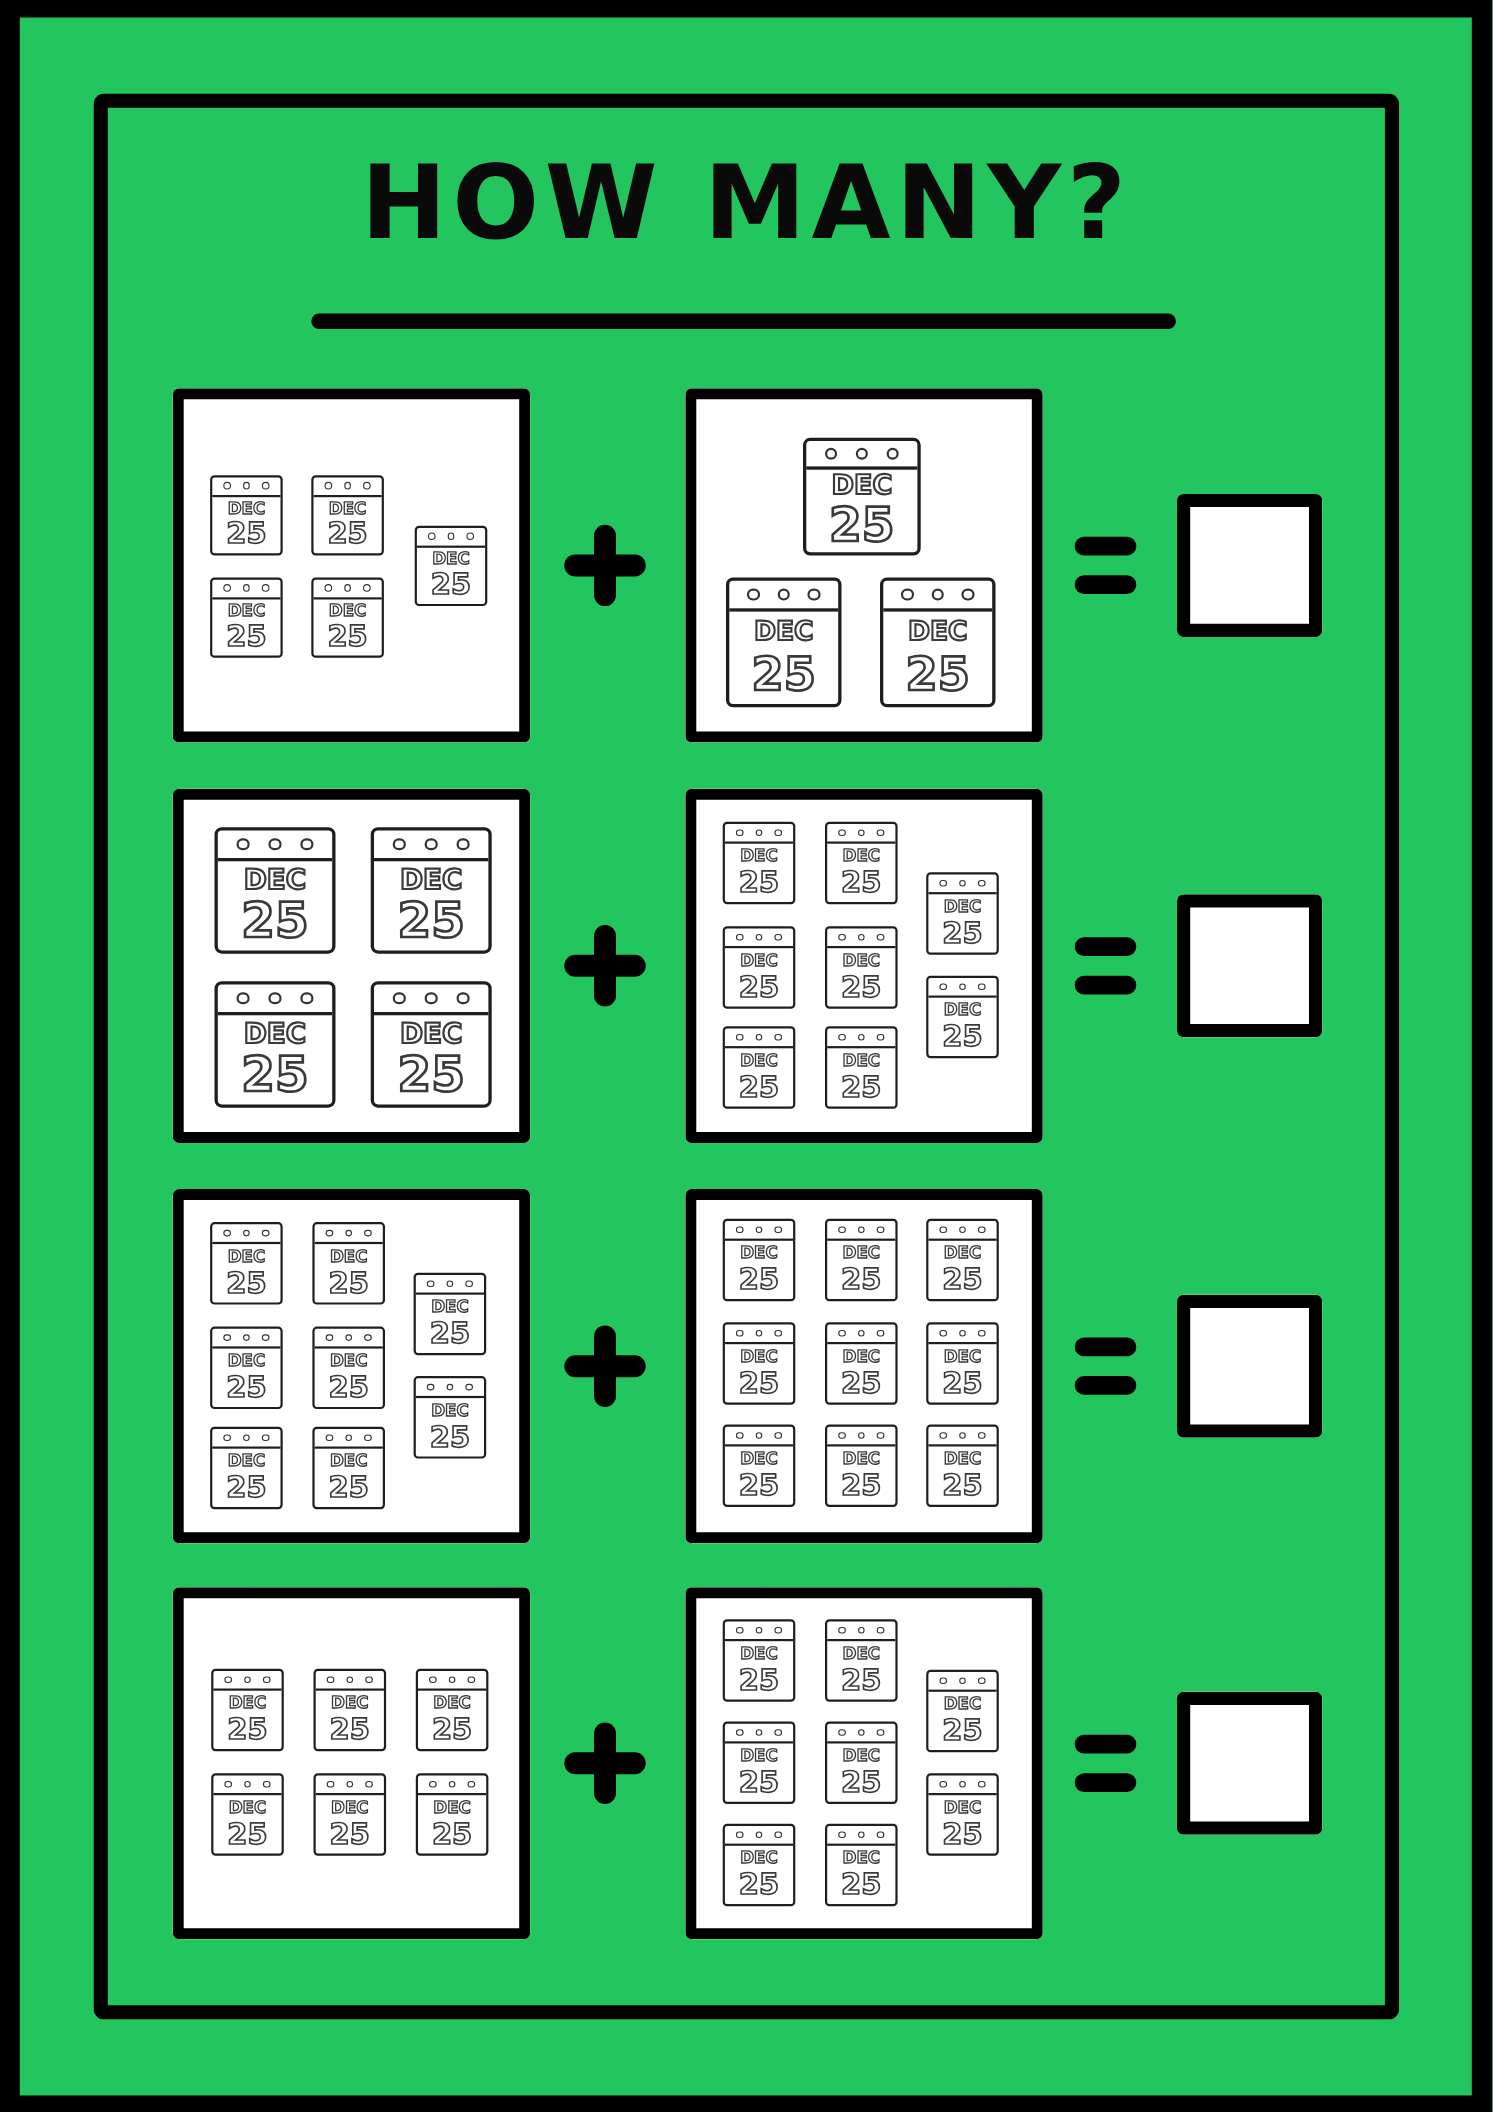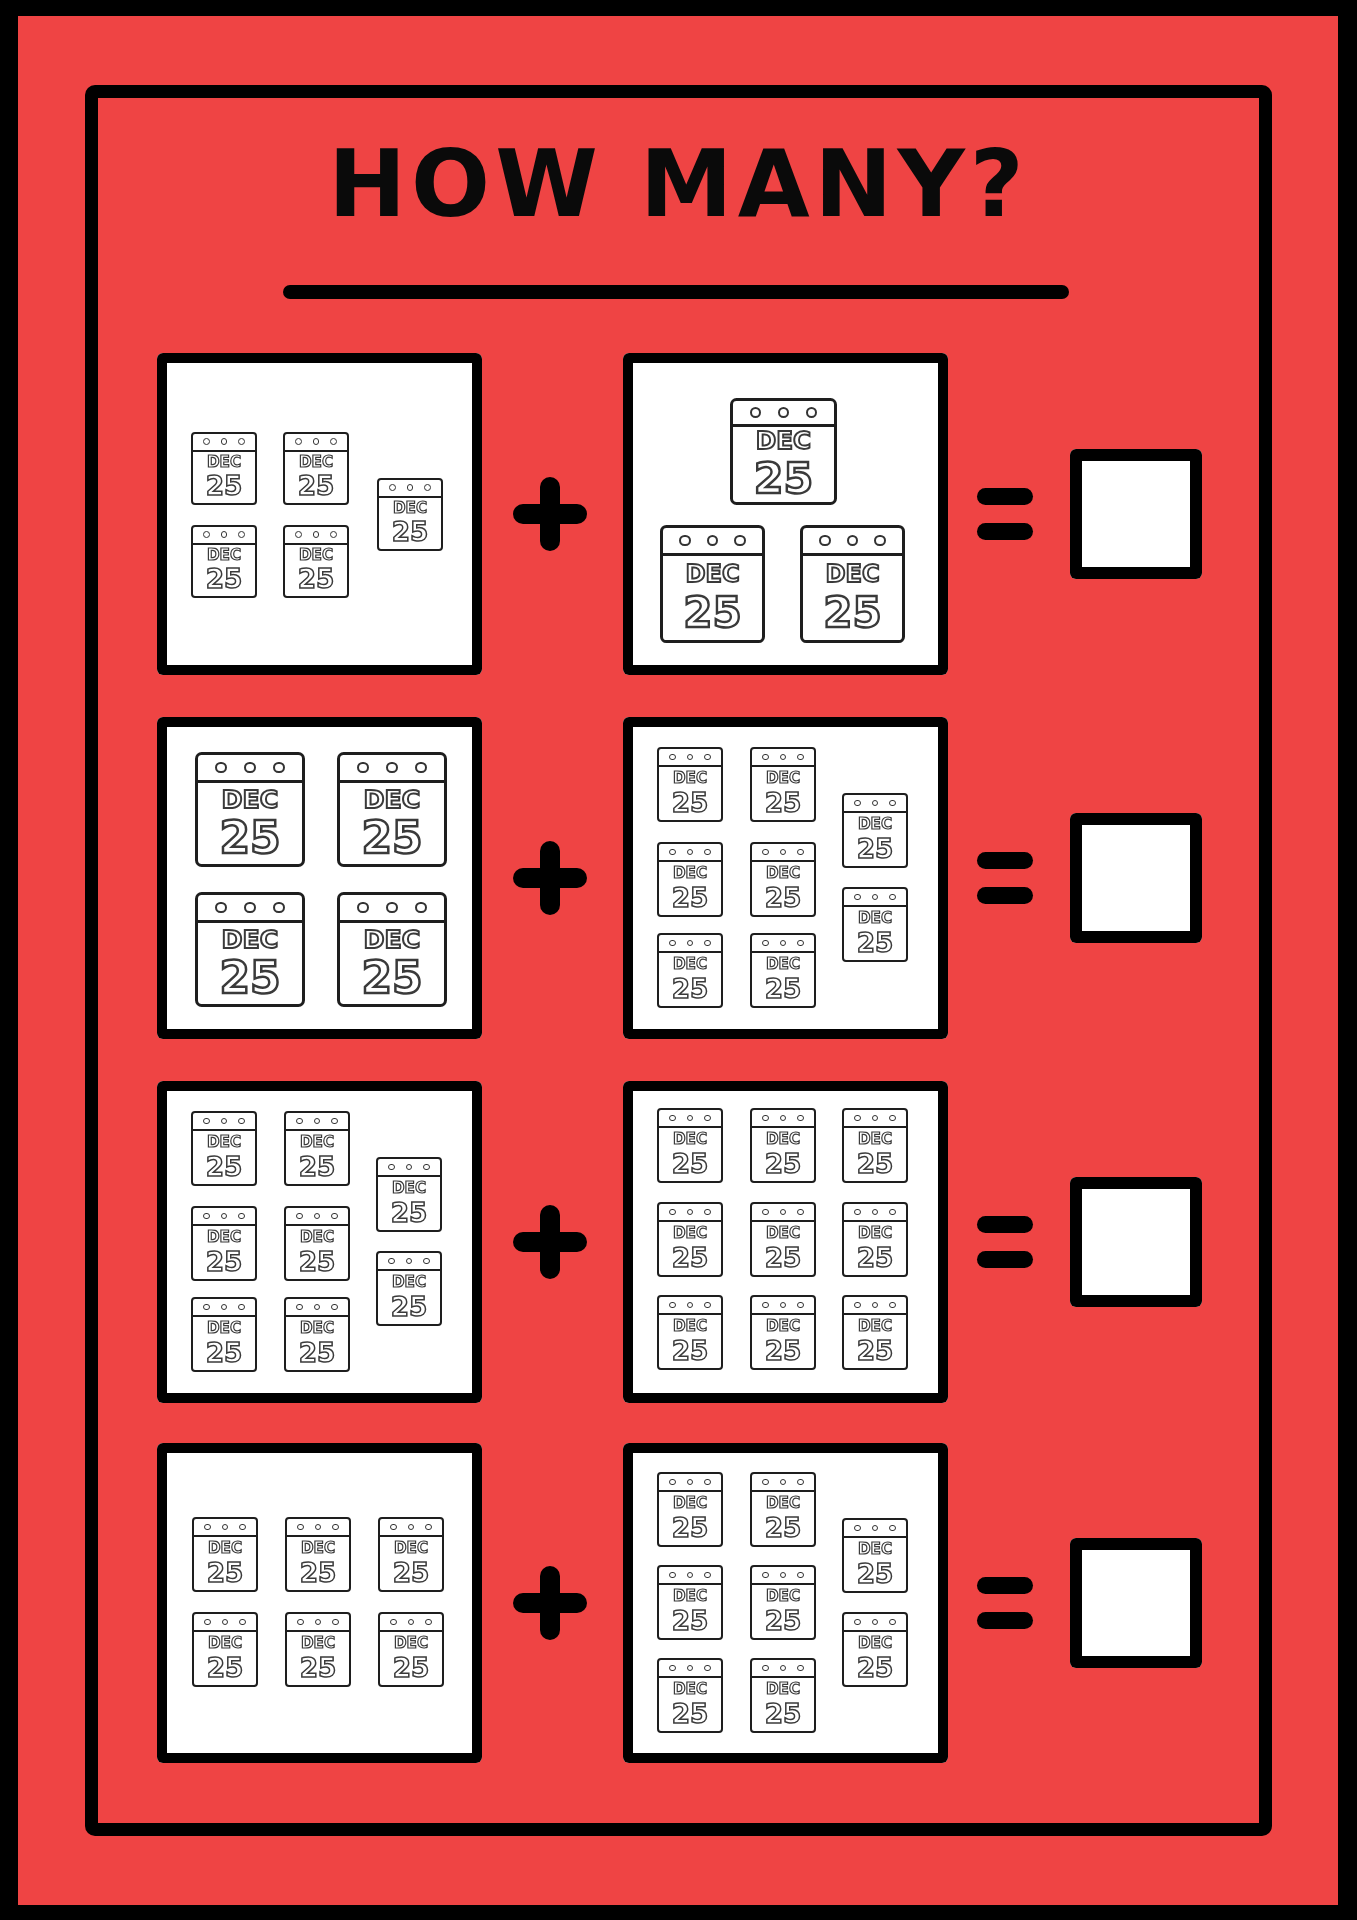--- a/index.html
+++ b/index.html
@@ -1,16 +1,16 @@
 <!DOCTYPE html>
 <html><head>
 <meta charset="utf-8">
 <style>
   html,body{margin:0;padding:0;background:#ffffff;}
-  .canvas{position:relative;width:1357px;height:1920px;background:#ef4444;overflow:hidden;
+  .canvas{position:relative;width:1357px;height:1920px;background:#22c55e;overflow:hidden;
           font-family:"DejaVu Sans",sans-serif;}
   .outer-frame{position:absolute;inset:0;border-style:solid;border-color:#000;
                border-width:16px 19px 15px 18px;box-sizing:border-box;pointer-events:none;z-index:5;}
   .inner-border{position:absolute;left:85px;top:85px;width:1187px;height:1751px;
                 border-radius:10px;box-shadow:inset 0 0 0 13px #000;}
   .title{position:absolute;left:85px;top:138px;width:1187px;margin:0;text-align:center;
          font-size:93px;font-weight:bold;letter-spacing:5px;color:#0a0a0a;line-height:1;}
   .title-underline{position:absolute;left:283px;top:285px;width:786px;height:14px;
                    background:#000;border-radius:7px;}
   .eq-row{position:absolute;left:0;width:1357px;}

